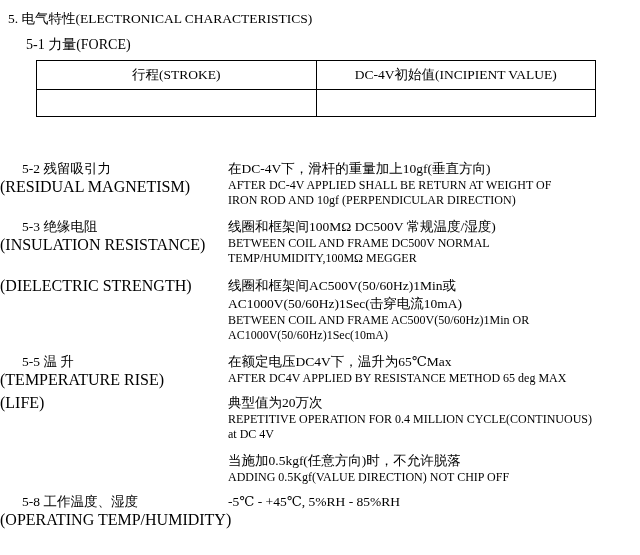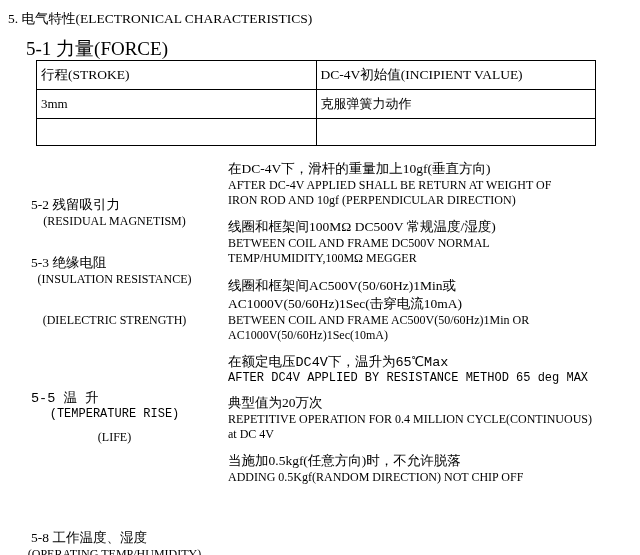--- a/index.html
+++ b/index.html
@@ -25,34 +25,35 @@
     position: absolute;
     left: 8px;
     top: 10px;
     font-size: 13.5px;
     white-space: nowrap;
   }
   .sub-title {
     position: absolute;
     left: 26px;
     top: 36px;
-    font-size: 19px;
+    font-size: 14px;
     white-space: nowrap;
   }
   table.spec {
     position: absolute;
     left: 36px;
     top: 60px;
     width: 560px;
     border-collapse: collapse;
     table-layout: fixed;
   }
   table.spec td {
     border: 1px solid #000000;
     height: 24px;
+    text-align: center;
     vertical-align: middle;
     font-size: 13px;
     padding: 2px 4px;
   }
   table.spec td.hdr {
     font-size: 13.5px;
   }
   table.spec tr.blank td {
     height: 22px;
   }
@@ -62,34 +63,33 @@
     top: 160px;
     width: 640px;
   }
   .row {
     position: relative;
     width: 640px;
     margin-bottom: 2px;
   }
   .label-col {
     position: absolute;
-    left: 9px;
+    left: 0;
     width: 215px;
     text-align: left;
-    margin-top: 36px;
   }
   .label-cn {
     font-size: 13.5px;
     white-space: nowrap;
     padding-left: 22px;
   }
   .label-en {
-    font-size: 12px;
-    white-space: nowrap;
-    text-align: center;
+    font-size: 16px;
+    white-space: nowrap;
+    text-align: left;
     padding-right: 4px;
     letter-spacing: 0px;
   }
   .val-col {
     position: absolute;
     left: 228px;
     width: 412px;
   }
   .val-cn {
     font-size: 13.5px;
@@ -108,24 +108,20 @@
 
   <div class="section-title">5. 电气特性(ELECTRONICAL CHARACTERISTICS)</div>
 
   <div class="sub-title">5-1 力量(FORCE)</div>
 
   <table class="spec">
     <tbody>
         <tr>
       <td class="hdr">行程(STROKE)</td>
       <td class="hdr">DC-4V初始值(INCIPIENT VALUE)</td>
-    </tr>
-    <tr>
-      <td>3mm</td>
-      <td>克服弹簧力动作</td>
     </tr>
     <tr class="blank">
       <td></td>
       <td></td>
     </tr>
   </tbody>
     </table>
 
   <div class="rows">
 
@@ -164,21 +160,21 @@
         <div class="label-en">(DIELECTRIC STRENGTH)</div>
       </div>
       <div class="val-col">
         <div class="val-cn">线圈和框架间AC500V(50/60Hz)1Min或</div>
         <div class="val-cn">AC1000V(50/60Hz)1Sec(击穿电流10mA)</div>
         <div class="val-en">BETWEEN COIL AND FRAME AC500V(50/60Hz)1Min OR</div>
         <div class="val-en">AC1000V(50/60Hz)1Sec(10mA)</div>
       </div>
     </div>
 
-    <div class="row" style="height:39px;font-family:Liberation Mono, monospace;">
+    <div class="row" style="height:39px;">
       <div class="label-col">
         <div class="label-cn">
           <span>5-5</span>
           <span>温    升</span>
         </div>
         <div class="label-en">(TEMPERATURE RISE)</div>
       </div>
       <div class="val-col">
         <div class="val-cn">在额定电压DC4V下，温升为65℃Max</div>
         <div class="val-en">AFTER DC4V APPLIED BY RESISTANCE METHOD 65 deg MAX</div>
@@ -192,28 +188,31 @@
       <div class="val-col">
         <div class="val-cn">典型值为20万次</div>
         <div class="val-en">REPETITIVE OPERATION FOR 0.4 MILLION CYCLE(CONTINUOUS)</div>
         <div class="val-en">at DC 4V</div>
       </div>
     </div>
 
     <div class="row" style="height:39px;">
       <div class="val-col">
         <div class="val-cn">当施加0.5kgf(任意方向)时，不允许脱落</div>
-        <div class="val-en">ADDING 0.5Kgf(RANDOM DIRECTION) NOT CHIP OFF</div>
+        <div class="val-en">ADDING 0.5Kgf(VALUE DIRECTION) NOT CHIP OFF</div>
       </div>
     </div>
 
     <div class="row" style="height:39px;">
       <div class="label-col">
         <div class="label-cn">
           <span>5-8</span>
           <span>工作温度、湿度</span>
         </div>
         <div class="label-en">(OPERATING TEMP/HUMIDITY)</div>
       </div>
+      <div class="val-col">
+        <div class="val-cn">-5℃ - +45℃, 5%RH - 85%RH</div>
+      </div>
     </div>
 
   </div>
 </div>
 
 </body></html>

